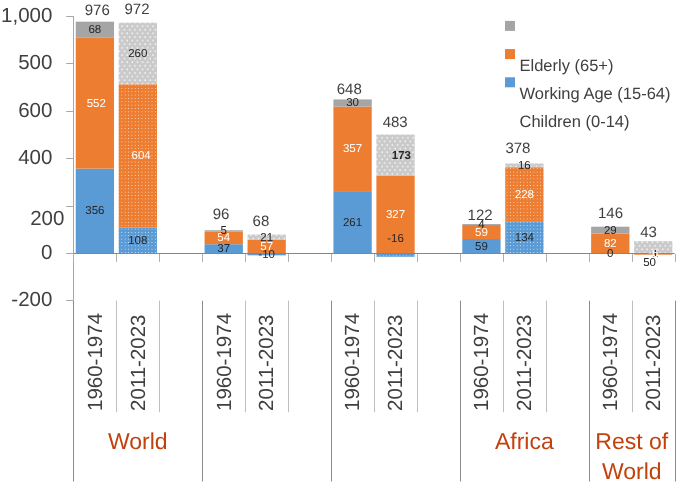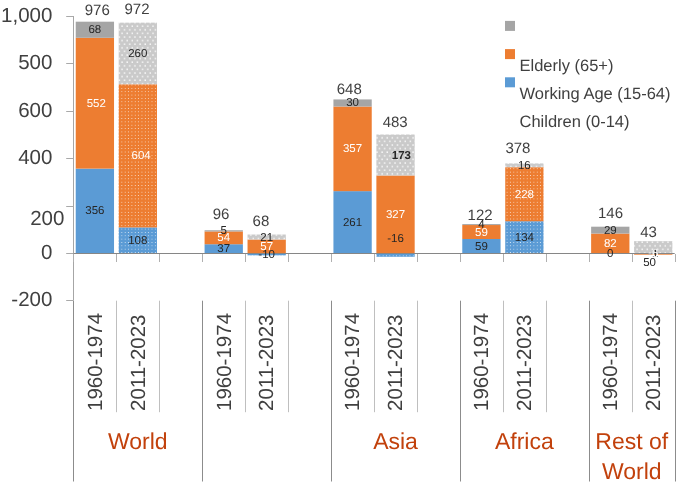--- a/index.html
+++ b/index.html
@@ -169,21 +169,20 @@
     <div class="seg-label" style="left: 634.075px; width: 38.3px; top: 249.448px; color: rgb(255, 255, 255);">-6</div>
     <div class="seg-label" style="left: 634.075px; width: 31px; top: 258px; color: rgb(38, 38, 38); text-align: center;">50</div>
     <div class="total-label" style="left: 608.5px; width: 80px; top: 224.6px;">43</div>
     <div class="period-label" style="left: 85.675px; top: 411.2px;">1960-1974</div>
     <div class="period-label" style="left: 128.625px; top: 411.2px;">2011-2023</div>
     <div class="group-label" style="left: 73.4px; width: 128.85px; top: 427.2px;">World</div>
     <div class="period-label" style="left: 214.525px; top: 411.2px;">1960-1974</div>
     <div class="period-label" style="left: 257.475px; top: 411.2px;">2011-2023</div>
     <div class="period-label" style="left: 343.375px; top: 411.2px;">1960-1974</div>
     <div class="period-label" style="left: 386.325px; top: 411.2px;">2011-2023</div>
-    <div class="group-label" style="left: 331.1px; width: 128.85px; top: 427.2px;">Asia</div>
     <div class="period-label" style="left: 472.225px; top: 411.2px;">1960-1974</div>
     <div class="period-label" style="left: 515.175px; top: 411.2px;">2011-2023</div>
     <div class="group-label" style="left: 459.95px; width: 128.85px; top: 427.2px;">Africa</div>
     <div class="period-label" style="left: 601.075px; top: 411.2px;">1960-1974</div>
     <div class="period-label" style="left: 644.025px; top: 411.2px;">2011-2023</div>
     <div class="group-label" style="left: 588.8px; width: 85.9px; top: 427.2px;">Rest of World</div>
     <div class="legend-text" style="left: 519.5px; top: 17.7px;">Elderly (65+)</div>
     <div class="legend-text" style="left: 519.5px; top: 45.9px;">Working Age (15-64)</div>
     <div class="legend-text" style="left: 519.5px; top: 74.1px;">Children (0-14)</div>
   </div>

